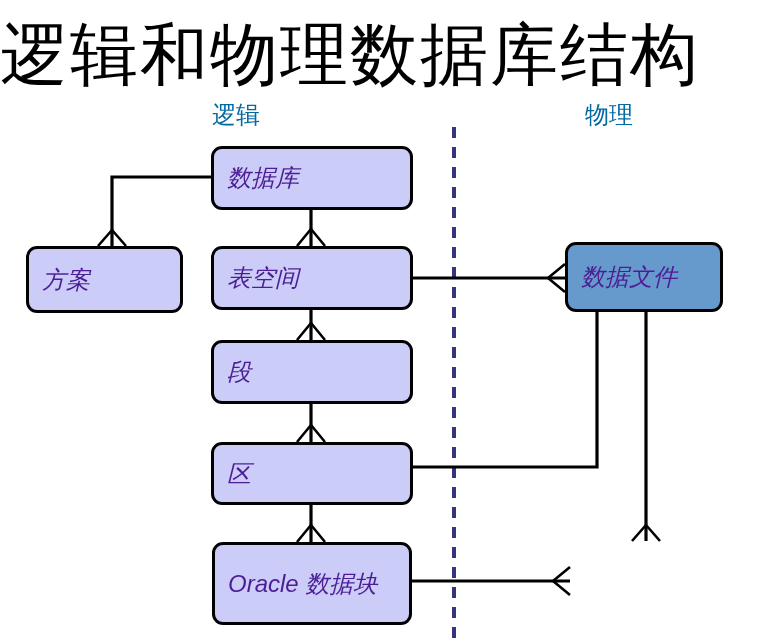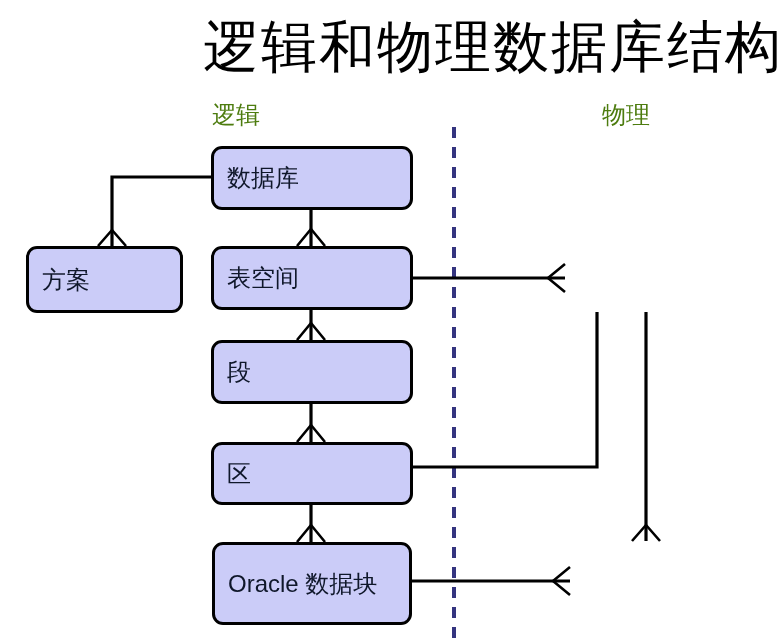--- a/index.html
+++ b/index.html
@@ -1,36 +1,36 @@
 <!DOCTYPE html>
 <html><head>
 <meta charset="utf-8">
 <style>
   html,body{margin:0;padding:0;background:#ffffff;}
   .canvas{
     position:relative;width:783px;height:641px;background:#ffffff;overflow:hidden;
     font-family:"Liberation Sans","DejaVu Sans",sans-serif;
   }
   .title{
-    position:absolute;top:10px;left:0;width:783px;text-align:right;
+    position:absolute;top:10px;left:0;width:783px;text-align:left;
     font-family:"Liberation Serif","DejaVu Serif",serif;
-    font-size:56px;font-weight:400;color:#000;letter-spacing:2px;white-space:nowrap;
+    font-size:68px;font-weight:400;color:#000;letter-spacing:2px;white-space:nowrap;
   }
   .col-label{
-    position:absolute;font-size:24px;color:#4d7c0f;white-space:nowrap;
+    position:absolute;font-size:24px;color:#0369a1;white-space:nowrap;
   }
   #label-logical{left:212px;top:99px;}
-  #label-physical{left:602px;top:99px;}
+  #label-physical{left:585px;top:99px;}
   svg.wires{position:absolute;left:0;top:0;}
   .node{
     position:absolute;box-sizing:border-box;
     border:3px solid #000;border-radius:11px;
     display:flex;align-items:center;
     padding:0 10px 0 13px;
-    font-size:24px;color:#0f172a;white-space:nowrap;
+    font-size:24px;color:#4c1d95;white-space:nowrap;font-style:italic;
   }
   .logical-fill{background:#cbccf8;}
   .physical-fill{background:#6699cc;}
   #node-database{left:211px;top:146px;width:202px;height:64px;}
   #node-schema{left:26px;top:246px;width:157px;height:67px;}
   #node-tablespace{left:211px;top:246px;width:202px;height:64px;}
   #node-segment{left:211px;top:340px;width:202px;height:64px;}
   #node-extent{left:211px;top:442px;width:202px;height:63px;}
   #node-oracle-block{left:212px;top:542px;width:200px;height:83px;}
   #node-datafile{left:565px;top:242px;width:158px;height:70px;}
@@ -113,15 +113,18 @@
   </div>
   <div class="node logical-fill" id="node-segment">
     <span>段</span>
   </div>
   <div class="node logical-fill" id="node-extent">
     <span>区</span>
   </div>
   <div class="node logical-fill" id="node-oracle-block">
     <span>Oracle 数据块</span>
   </div>
+  <div class="node physical-fill" id="node-datafile">
+    <span>数据文件</span>
+  </div>
 
 
 </div>
 
 </body></html>

